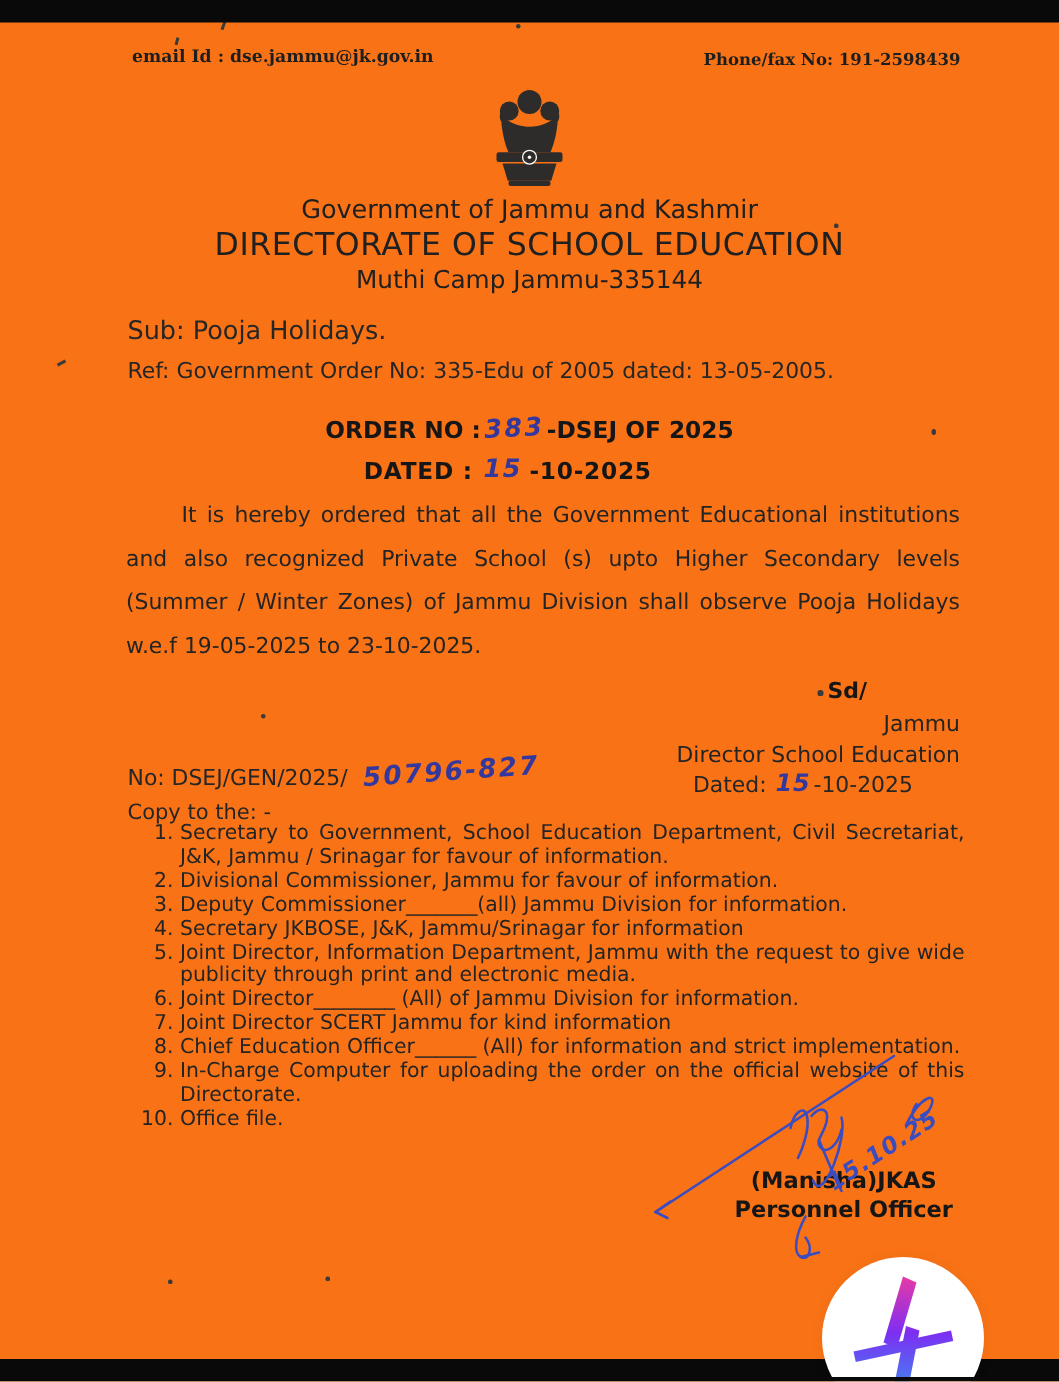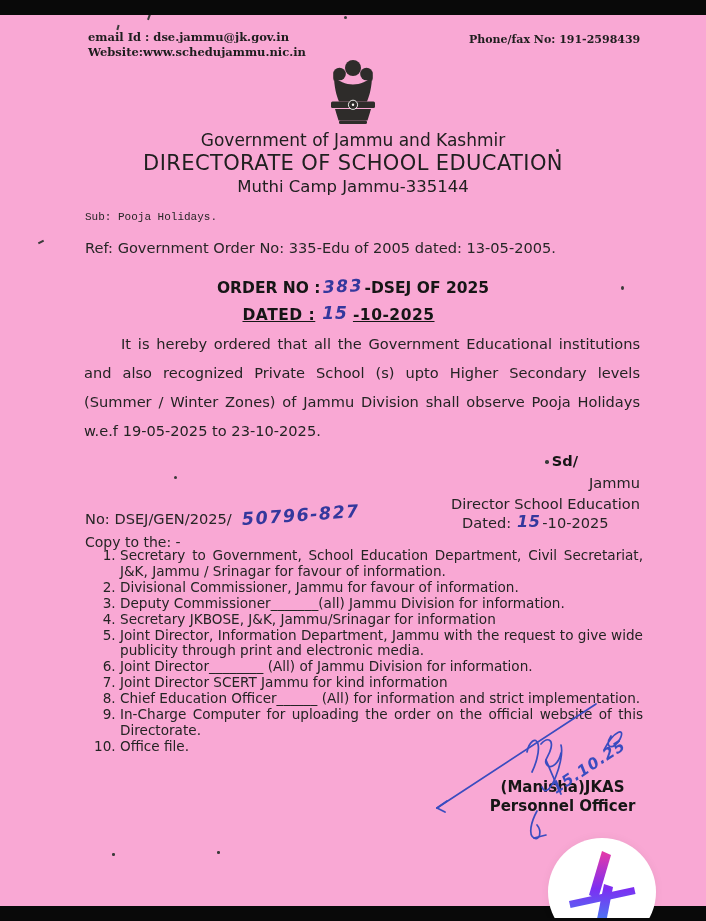--- a/index.html
+++ b/index.html
@@ -1,43 +1,43 @@
 <!DOCTYPE html>
 <html><head>
 <meta charset="utf-8">
 <style>
   html,body{margin:0;padding:0;background:#e9e7e4;}
   .page{
     position:relative;width:706px;height:921px;overflow:hidden;
-    background:#f9a8d4;
+    background:#f97316;
     font-family:"DejaVu Sans",sans-serif;color:#262626;
   }
   
   .scan-bar-top{position:absolute;top:0;left:0;width:706px;height:15px;background:#090909;z-index:8;}
   .scan-bar-bottom{position:absolute;top:906px;left:0;width:706px;height:15px;background:#090909;z-index:5;}
   .scan-bar-edge{position:absolute;bottom:0;left:0;width:706px;height:3px;background:#090909;z-index:9;}
 
   
   .contact-left{position:absolute;left:88px;top:30px;font-family:"DejaVu Serif",serif;font-weight:bold;font-size:11.5px;line-height:14.5px;color:#1e1e1e;}
   .contact-right{position:absolute;left:469px;top:33px;font-family:"DejaVu Serif",serif;font-weight:bold;font-size:11px;color:#1e1e1e;}
 
   
   .emblem{position:absolute;left:322px;top:56px;width:62px;height:72px;}
 
   
   .letterhead{position:absolute;left:0;top:129px;width:706px;text-align:center;color:#202020;}
   .lh-govt{font-size:17px;line-height:22px;}
   .lh-dir{font-size:21px;line-height:25px;letter-spacing:.4px;}
   .lh-addr{font-size:16.5px;line-height:22px;}
 
-  .sub-line{position:absolute;left:85px;top:211px;font-size:11px;font-family:Liberation Mono, monospace;}
+  .sub-line{position:absolute;left:85px;top:211px;font-size:17px;}
   .ref-line{position:absolute;left:85px;top:239px;font-size:14.6px;}
 
   .order-line1{position:absolute;left:0;top:277px;width:706px;text-align:center;font-weight:bold;font-size:15.5px;color:#161616;}
-  .order-line2{position:absolute;left:0;top:304px;width:677px;text-align:center;font-weight:bold;font-size:15.5px;color:#161616;letter-spacing:.5px;text-decoration:underline;}
+  .order-line2{position:absolute;left:0;top:304px;width:677px;text-align:center;font-weight:bold;font-size:15.5px;color:#161616;letter-spacing:.5px;}
 
   .hw{color:#34389d;font-style:italic;font-weight:bold;display:inline-block;}
   .hw-order{font-size:17px;letter-spacing:1.5px;transform:rotate(-3deg) translateY(-1px);margin:0 2px;}
   .hw-date{font-size:17px;letter-spacing:1px;margin:0 5px 0 7px;transform:translateY(-1px);}
   .hw-dispatch{font-size:17.5px;letter-spacing:1.5px;transform:rotate(-4deg) translateY(-3px);margin-left:10px;}
   .hw-date2{font-size:16px;letter-spacing:.5px;margin:0 2px 0 6px;transform:translateY(-1px);}
 
   .body-par{position:absolute;left:84px;top:329px;width:556px;font-size:14.6px;line-height:29px;text-align:justify;text-indent:37px;color:#242424;}
 
   .signoff{position:absolute;right:66px;top:450px;text-align:right;font-size:14.6px;line-height:21.5px;color:#242424;}
@@ -66,21 +66,20 @@
 <body>
 
 <div class="page">
 
   <div class="scan-bar-top"></div>
   <div class="scan-bar-bottom"></div>
   <div class="scan-bar-edge"></div>
 
   <div class="contact-left">
     <div>email Id : dse.jammu@jk.gov.in</div>
-    <div>Website:www.schedujammu.nic.in</div>
   </div>
   <div class="contact-right">Phone/fax No: 191-2598439</div>
 
   <div class="emblem">
     <svg width="62" height="72" viewBox="0 0 60 72">
       <g fill="#2e2c2a">
         <circle cx="30" cy="12" r="8"></circle>
         <circle cx="16.5" cy="18" r="6.3"></circle>
         <circle cx="43.5" cy="18" r="6.3"></circle>
         <path d="M11,20 C11,30 13.5,40 16,45.5 L44,45.5 C46.5,40 49,30 49,20 C45,25.5 37,28.5 30,28.5 C23,28.5 15,25.5 11,20 Z"></path>

